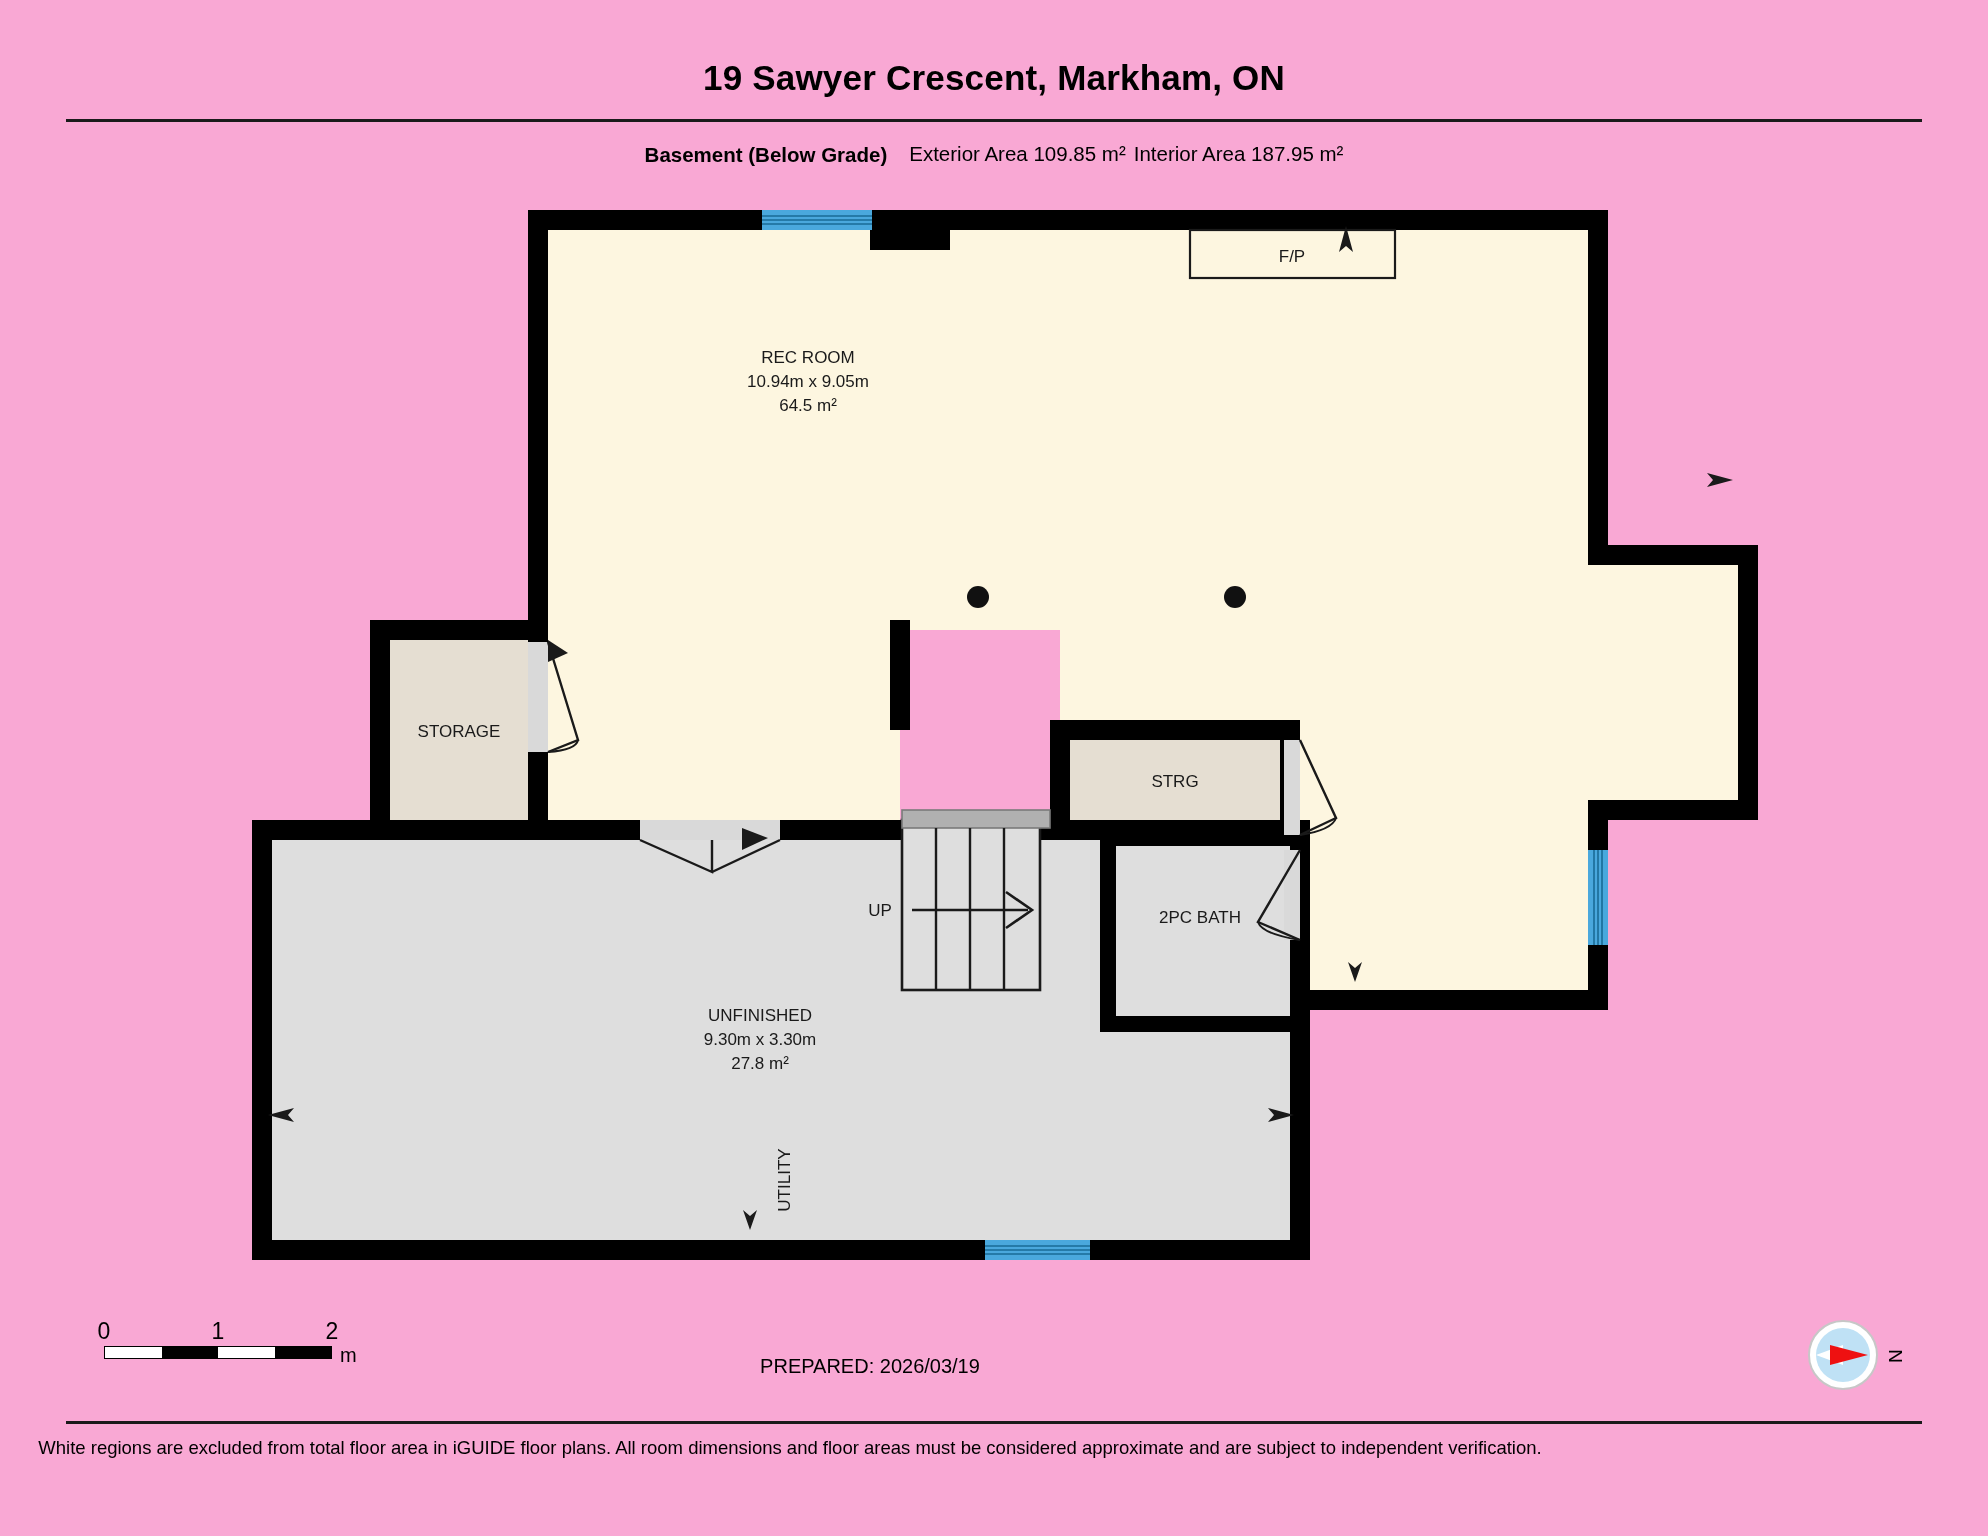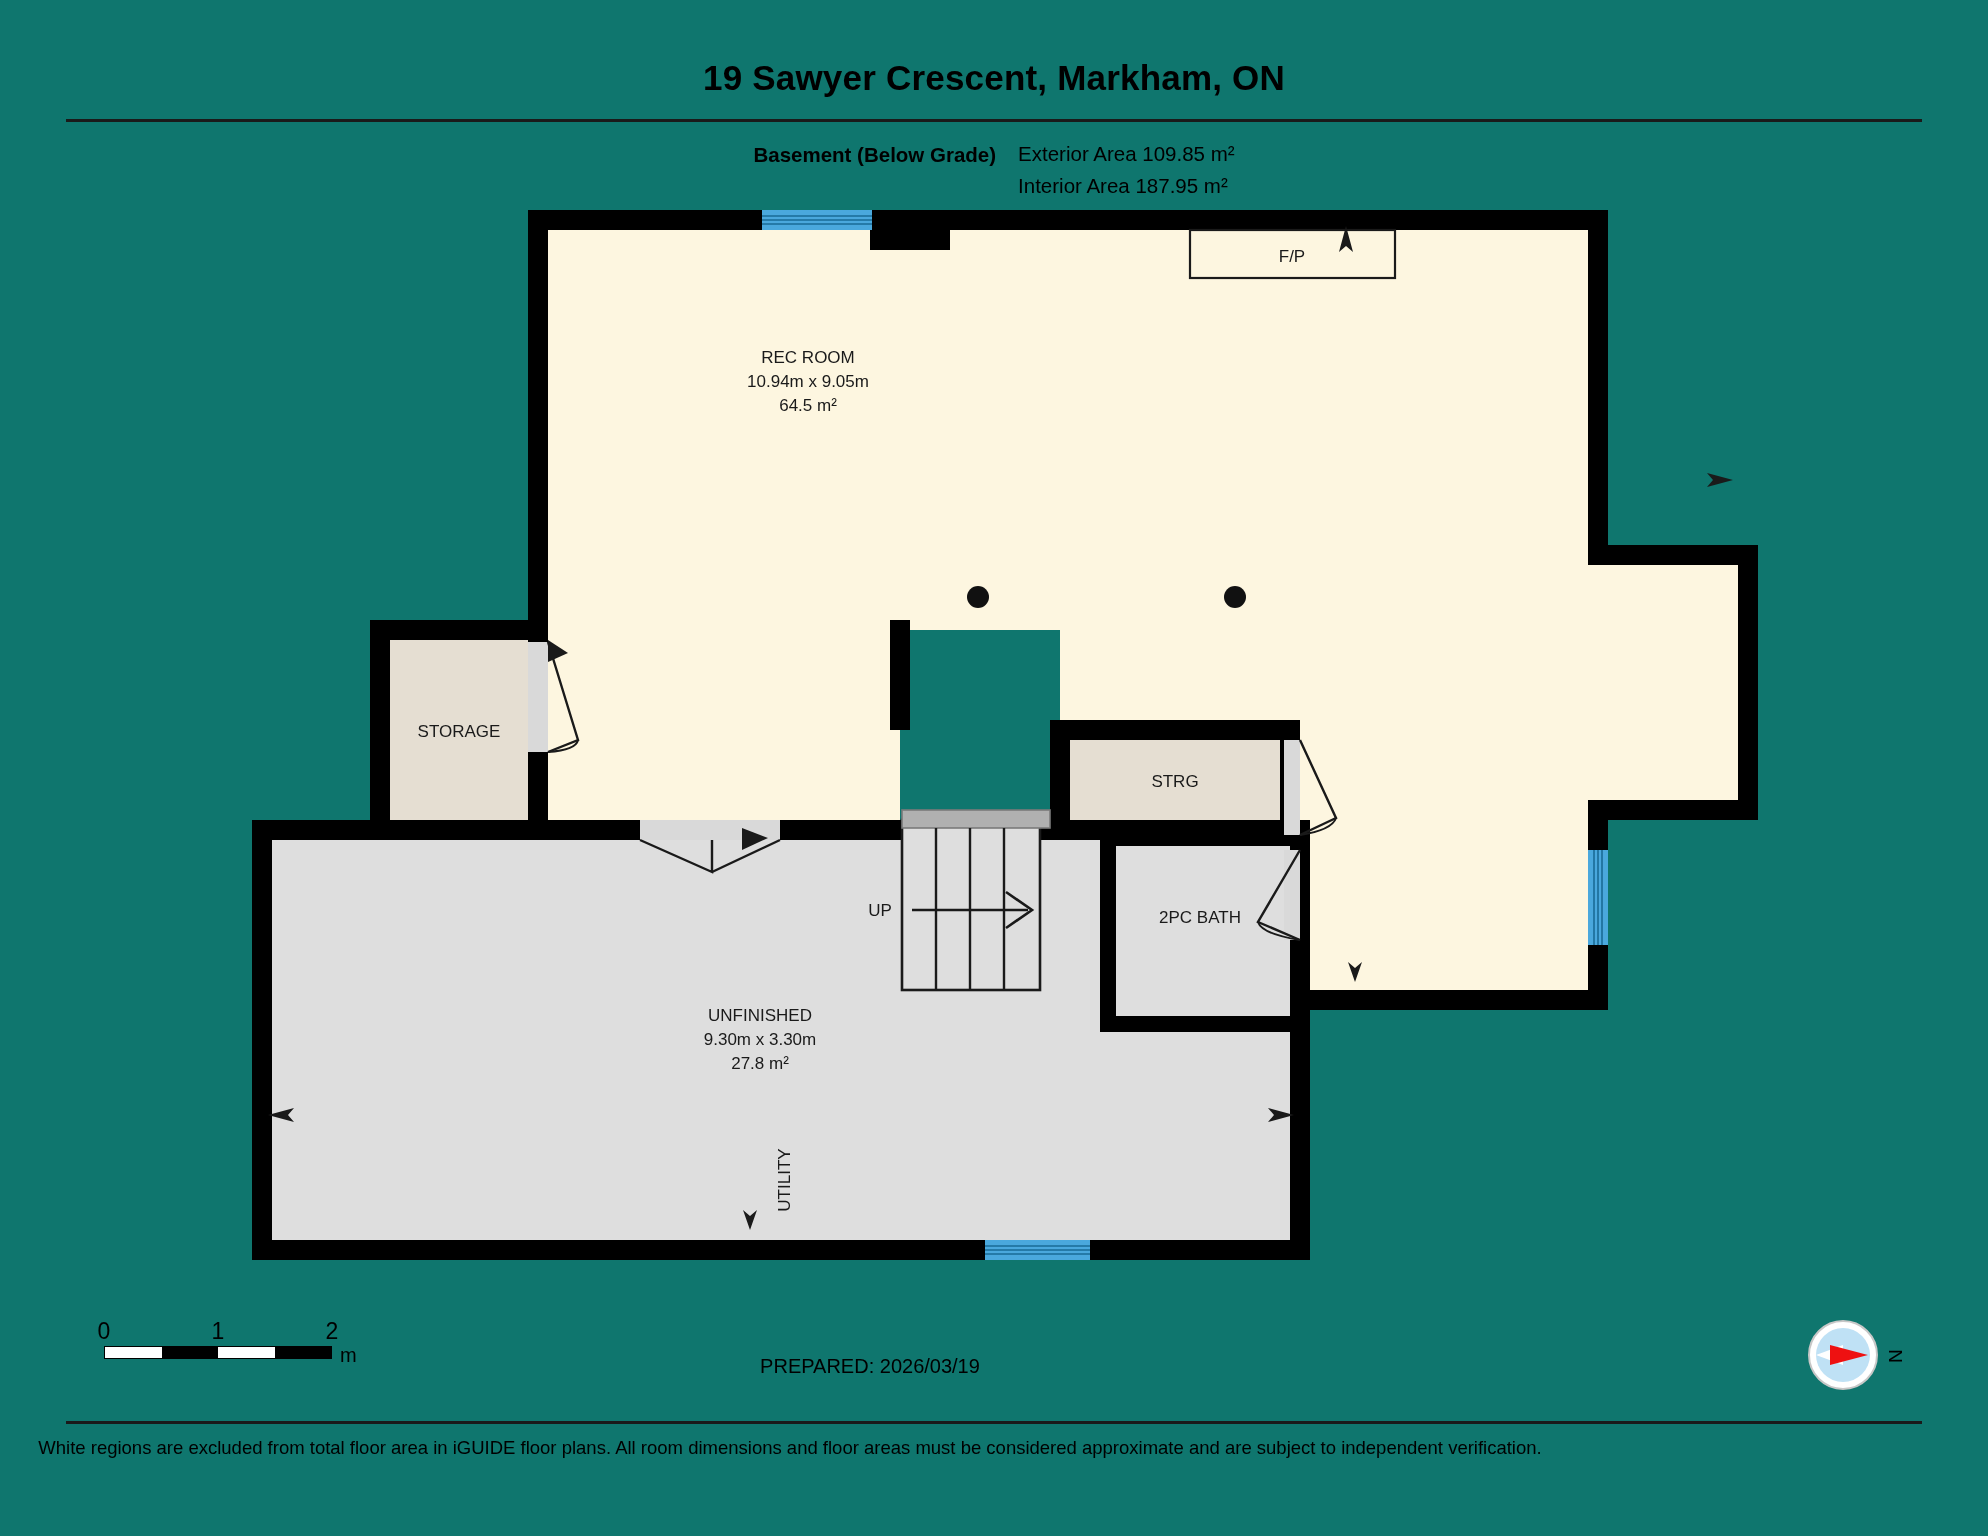--- a/index.html
+++ b/index.html
@@ -12,21 +12,21 @@
     width: 1988px;
     height: 1536px;
     font-family: "Liberation Sans", sans-serif;
     color: #000000;
     position: relative;
     overflow: hidden;
   }
   .page {
     position: absolute;
     inset: 0;
-    background: #0f766e;
+    background: #f9a8d4;
   }
 
   
   #page-title {
     position: absolute;
     top: 58px;
     left: 0;
     width: 1988px;
     text-align: center;
     font-size: 35px;
@@ -56,21 +56,21 @@
     gap: 22px;
   }
   #floor-label {
     font-size: 20.5px;
     font-weight: bold;
     white-space: nowrap;
     padding-top: 1px;
   }
   .area-lines {
     display: flex;
-    flex-direction: column;
+    flex-direction: row;
     gap: 8px;
   }
   .area-line {
     font-size: 20.5px;
     white-space: nowrap;
   }
 
   
   #plan-wrap {
     position: absolute;

